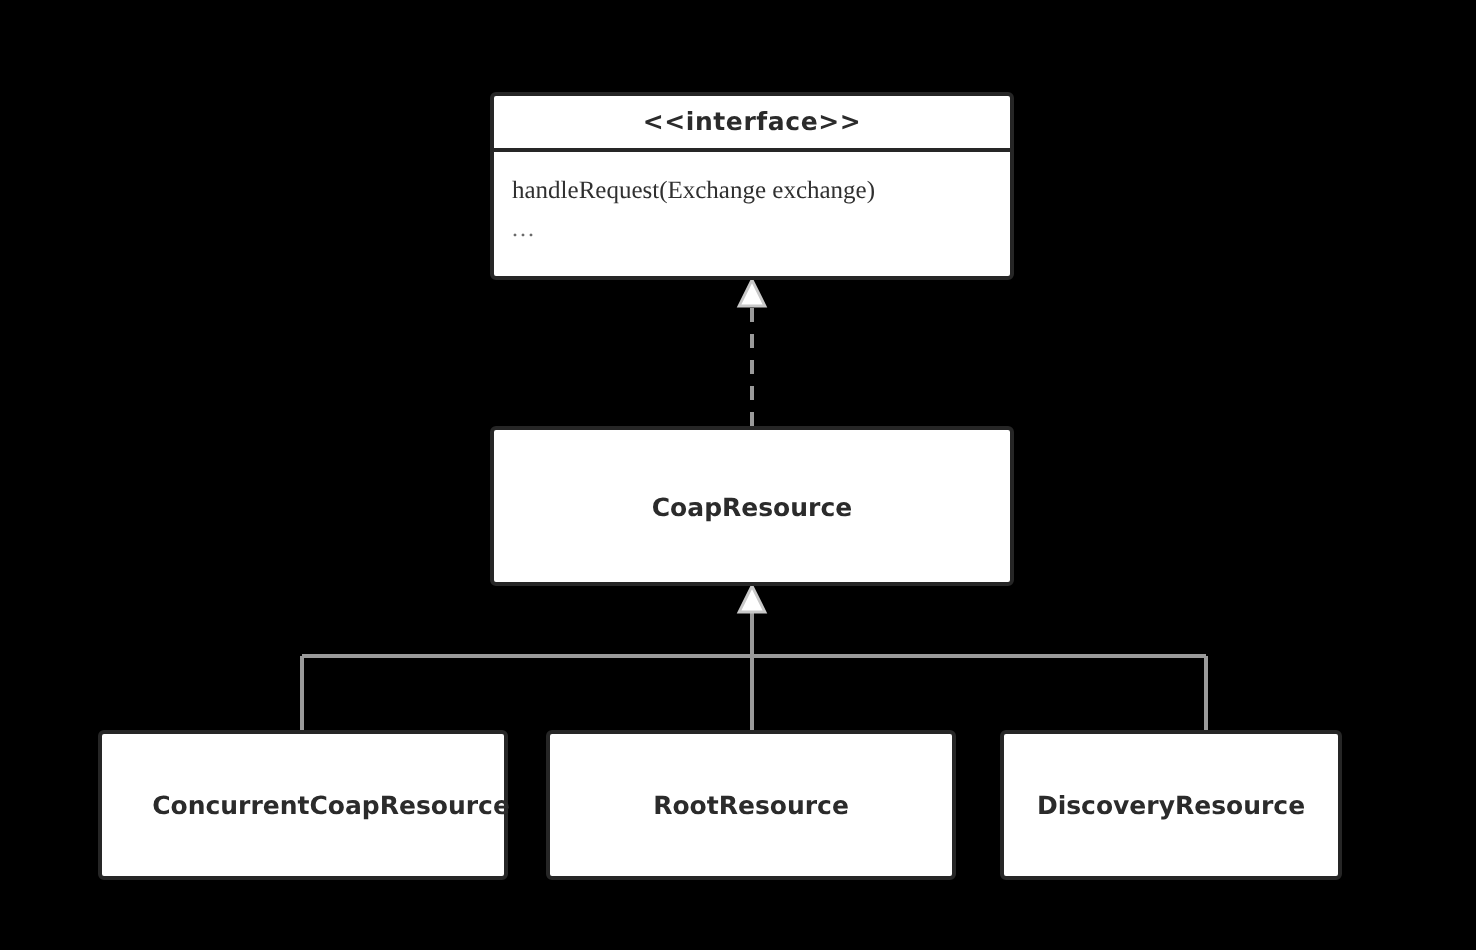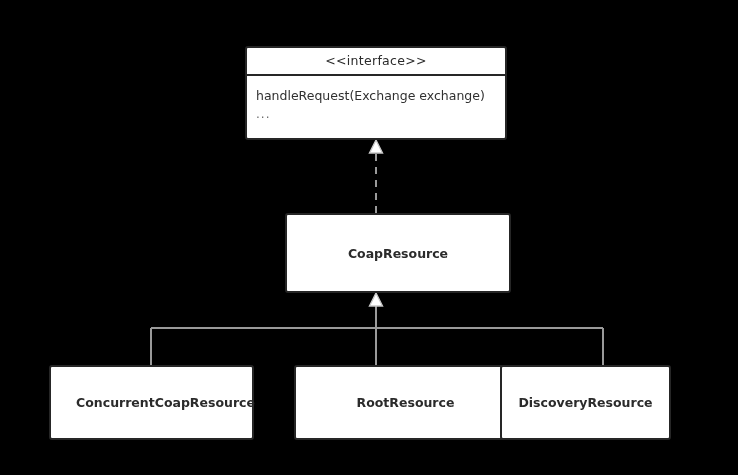--- a/index.html
+++ b/index.html
@@ -42,21 +42,21 @@
     border: 2px solid #262626;
     border-radius: 3px;
     z-index: 2;
   }
 
   .uml-box-header {
     box-sizing: border-box;
     width: 100%;
     text-align: center;
     color: #2b2b2b;
-    font-weight: normal;
+    font-weight: bold;
     font-size: 12.5px;
     line-height: 16px;
     padding: 5px 6px 5px 6px;
   }
   .uml-box-header .stereotype {
     display: block;
     letter-spacing: 0.3px;
   }
   .uml-box-header .typename {
     display: block;
@@ -68,20 +68,21 @@
     width: 100%;
   }
 
   .uml-box-body {
     box-sizing: border-box;
     padding: 10px 9px 8px 9px;
     color: #303030;
     font-size: 12.5px;
     line-height: 19px;
     font-weight: normal;
+    font-family: Liberation Serif, serif;
   }
   .uml-box-body .member {
     display: block;
     white-space: nowrap;
   }
   .uml-box-body .ellipsis {
     display: block;
     color: #6a6a6a;
     font-size: 12px;
     letter-spacing: 1px;
@@ -97,23 +98,23 @@
     color: #2b2b2b;
     font-weight: bold;
     font-size: 12.5px;
     text-align: center;
     padding: 0 6px;
     white-space: nowrap;
   }
 
   
   #box-resource            { left: 245px; top: 46px;  width: 262px; height: 94px; }
-  #box-coapresource        { left: 245px; top: 213px; width: 226px; height: 80px; margin-left: 40px; }
+  #box-coapresource        { left: 245px; top: 213px; width: 262px; height: 80px; }
   #box-concurrentcoap      { left: 49px;  top: 365px; width: 205px; height: 75px; padding-left: 28px; }
-  #box-rootresource        { left: 273px; top: 365px; width: 223px; height: 75px; margin-left: 21px; }
+  #box-rootresource        { left: 273px; top: 365px; width: 205px; height: 75px; }
   #box-discoveryresource   { left: 500px; top: 365px; width: 171px; height: 75px; }
 </style>
 </head>
 <body>
 
 <div id="diagram-canvas">
 
   <svg id="connector-layer" width="738" height="475" viewBox="0 0 738 475">
 
     <g>

